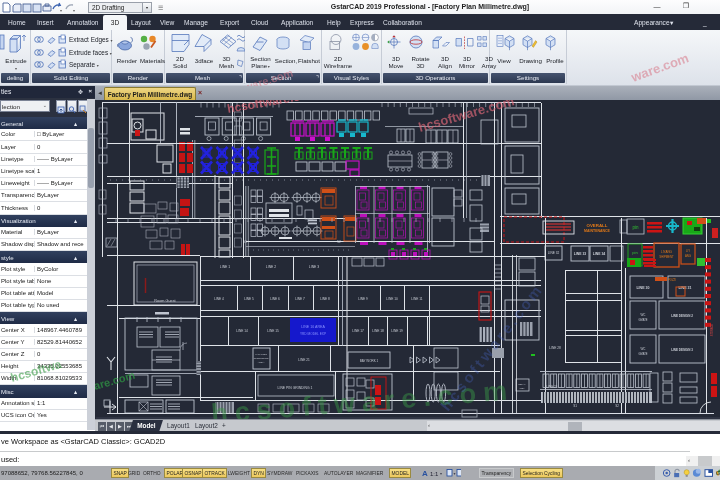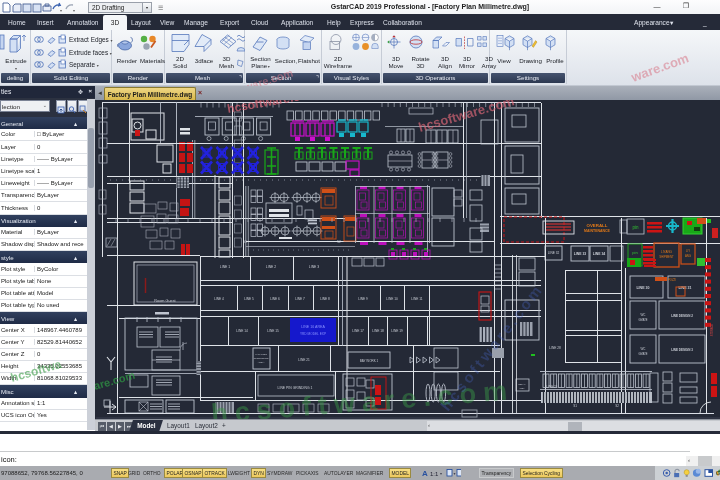--- a/index.html
+++ b/index.html
@@ -1170,22 +1170,23 @@
   <div class="mt" style="left:121px">+</div>
   <div id="hscroll">
       <span style="position:absolute;left:1px;top:1px;font-size:6px;color:#444;">‹</span>
       <div id="hsthumb"></div>
     </div>
 </div>
 
 <div class="abs" id="sep"></div>
 
 <div class="abs" id="cmd">
+  <div class="l1">ve Workspace as &lt;GstarCAD Classic&gt;: GCAD2D</div>
   <div class="sep"></div>
-  <div class="l2">icon:</div>
+  <div class="l2">used:</div>
   <div id="cmdsb">
       <span style="position:absolute;left:2px;top:1px;font-size:6px;color:#333;">‹</span>
       <div class="th"></div>
     </div>
 </div>
 
 <div class="abs" id="status">
   <div id="stright"></div>
   <div class="coords">97088652, 79768.56227845, 0</div>
   <div class="sbtn on" style="left:111px;">SNAP</div>

